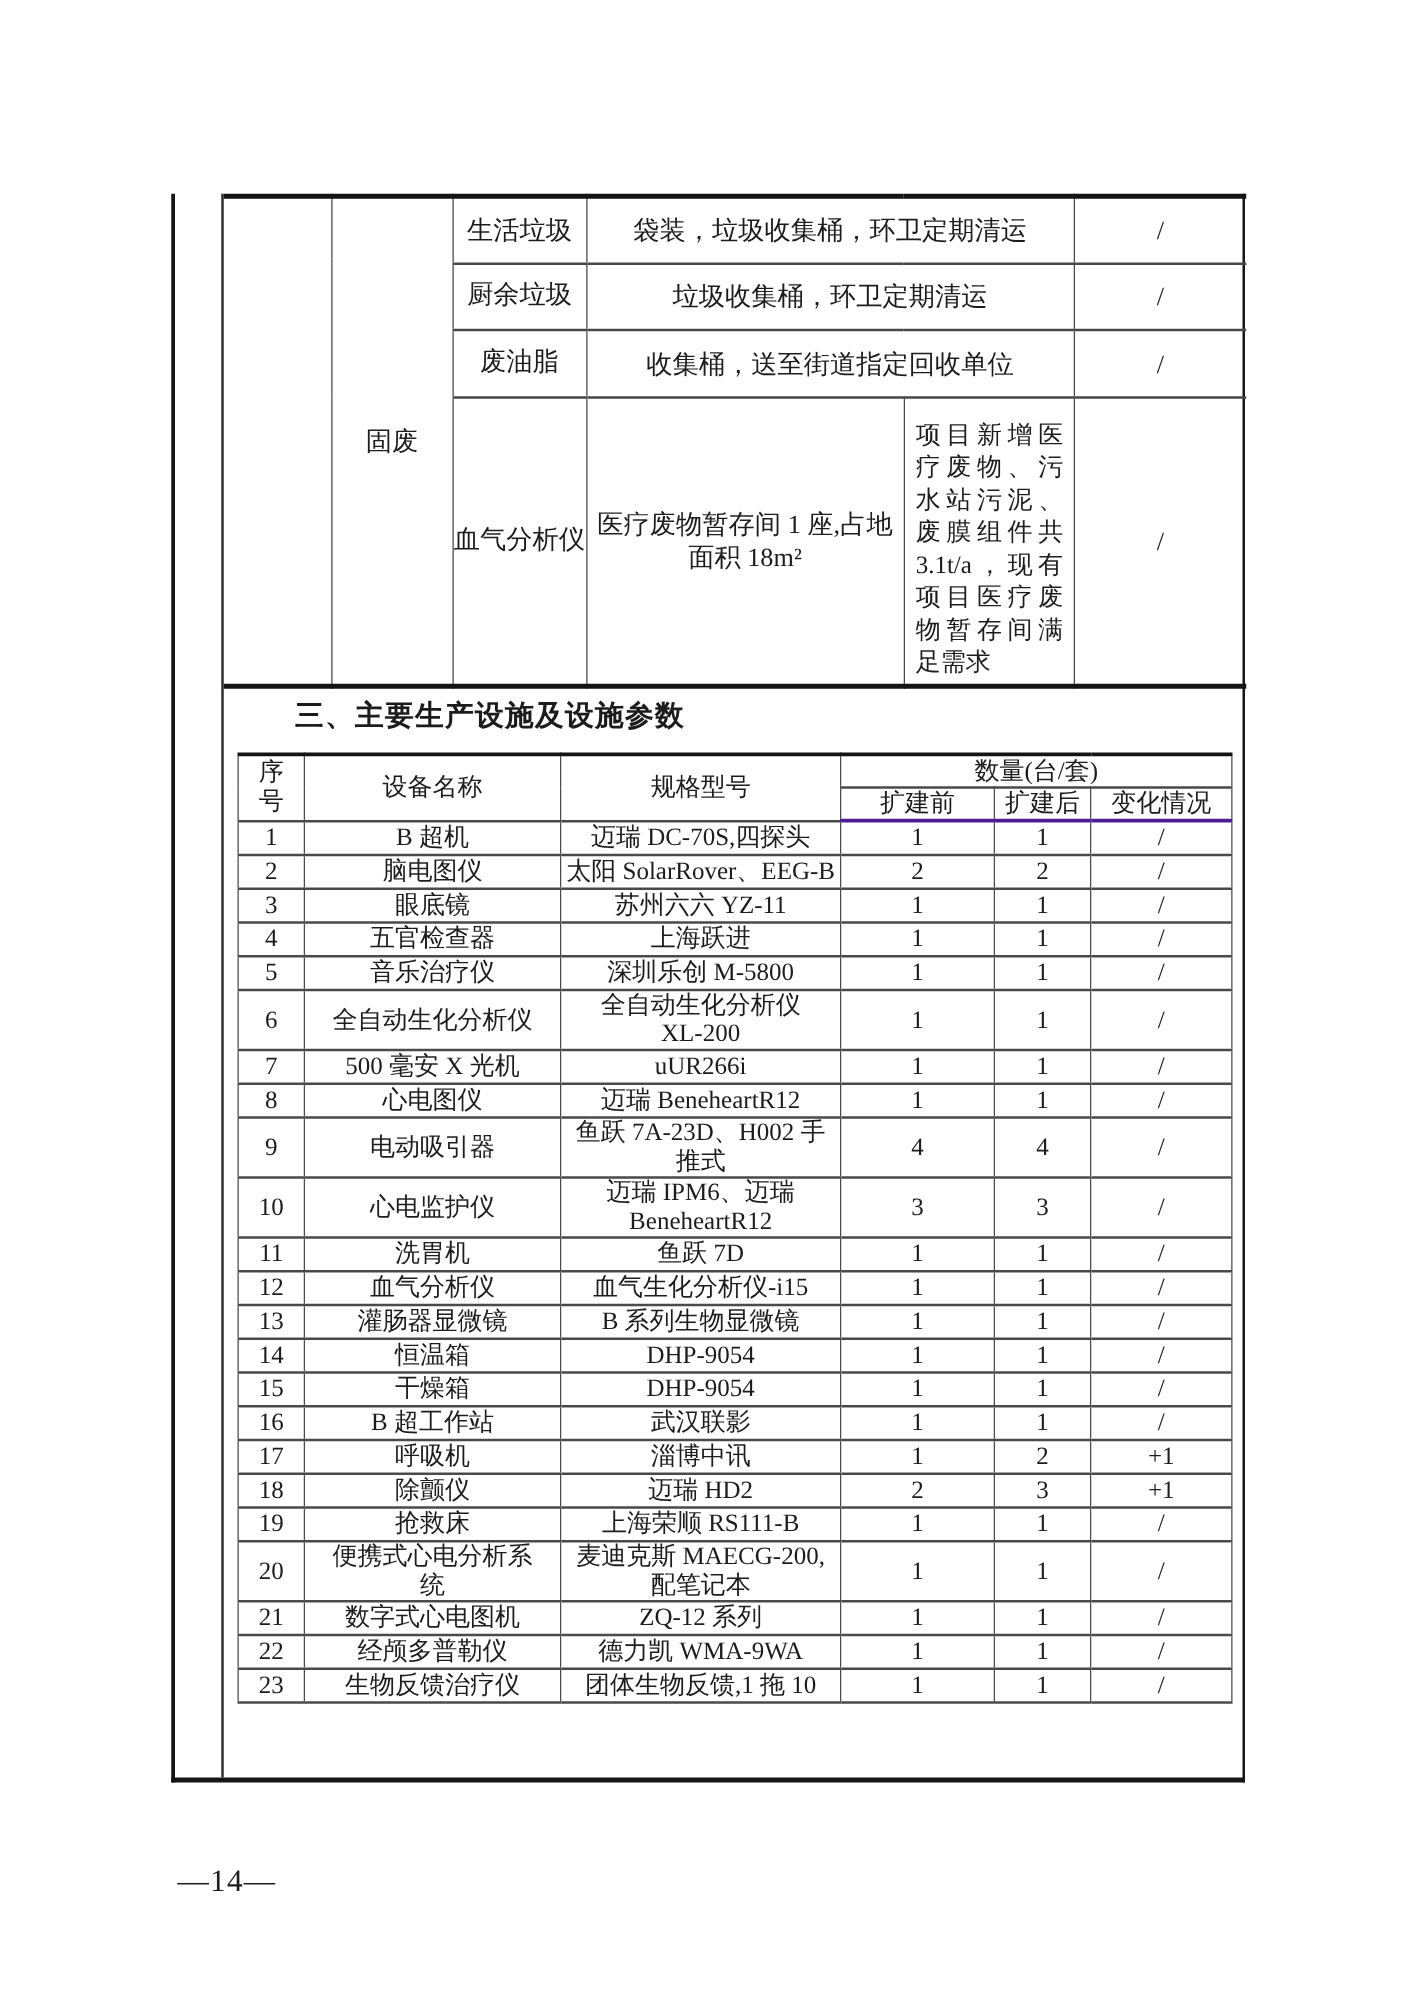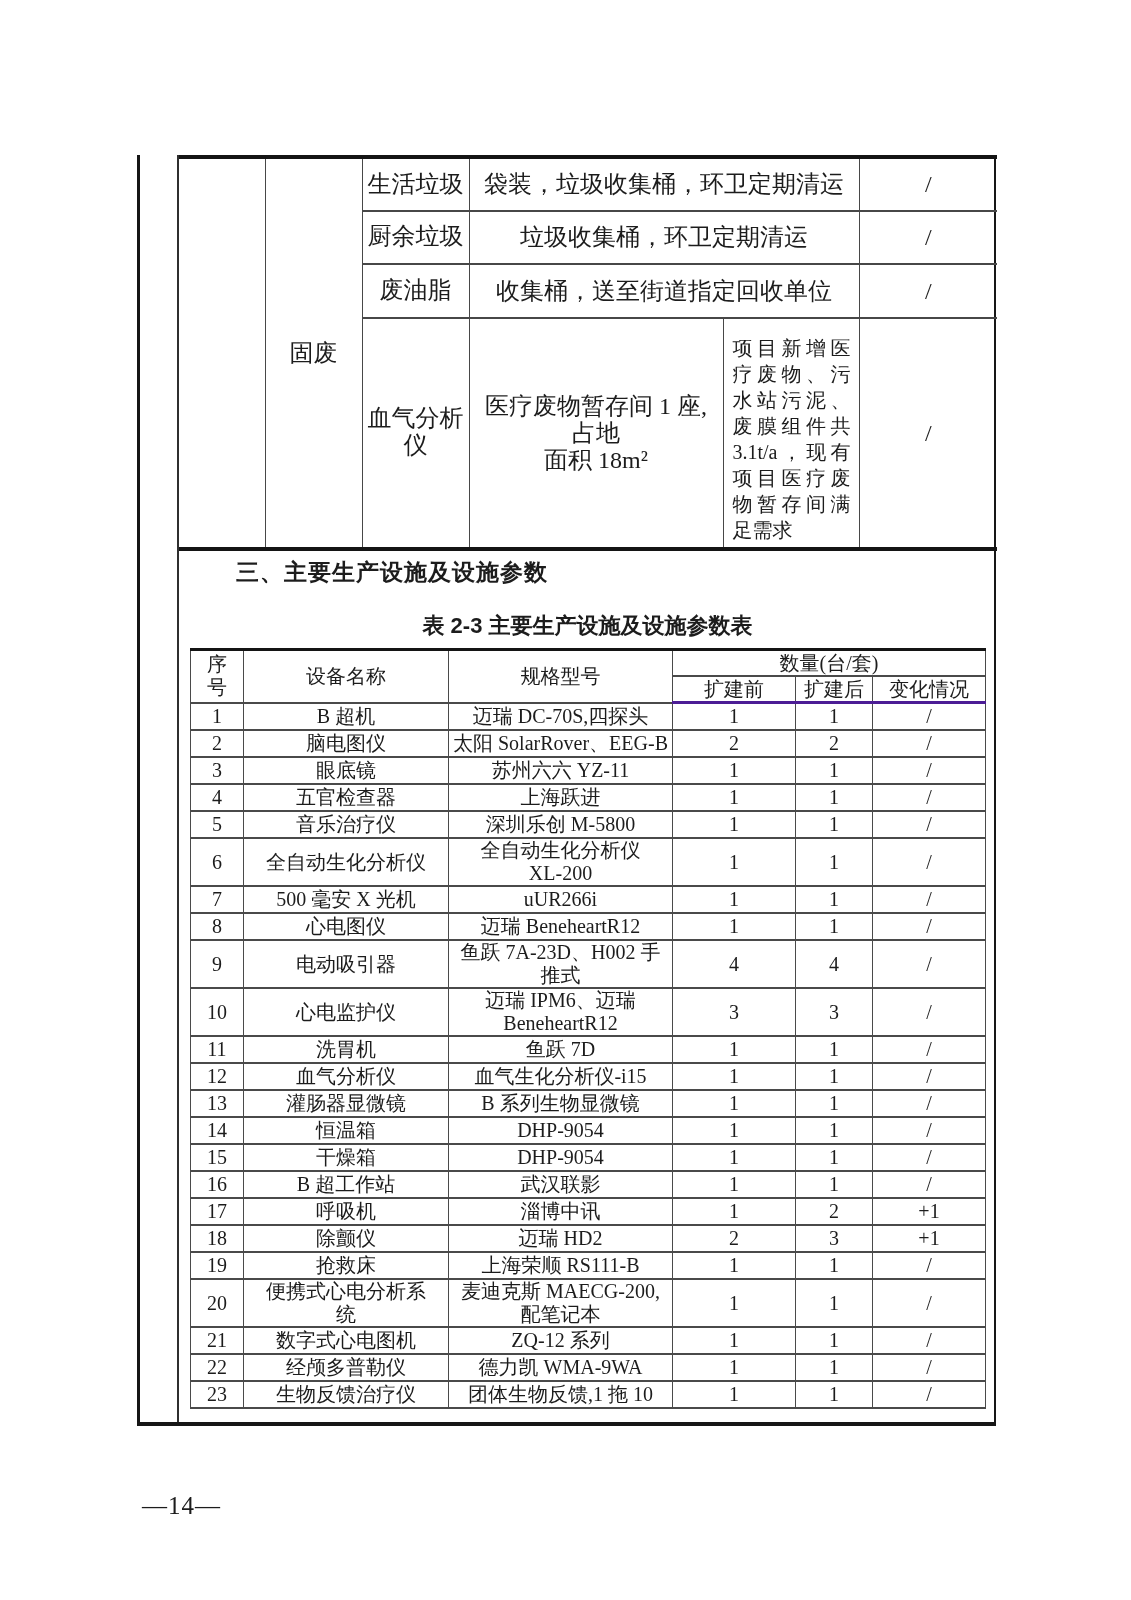--- a/index.html
+++ b/index.html
@@ -16,21 +16,21 @@
   }
   .inner-line{position:absolute;left:37px;top:0;bottom:0;width:0;border-left:2px solid #2f2f2f;}
   .content{position:absolute;left:39px;top:0;right:0;bottom:0;}
 
   table{border-collapse:collapse;table-layout:fixed;}
   td,th{padding:0;vertical-align:middle;text-align:center;overflow:hidden;}
   .pre{white-space:pre-line;}
 
   
   .waste-table{width:818px;border-top:4px solid #141414;border-bottom:4px solid #141414;}
-  .waste-table td{border:2px solid #474747;border-left-width:1px;border-right-width:1px;font-size:24px;line-height:27px;}
+  .waste-table td{border:2px solid #474747;border-left-width:1px;border-right-width:1px;font-size:21px;line-height:27px;}
   .waste-table td:first-child{border-left:none;font-family:Liberation Mono, monospace;}
   .waste-table td.last{border-right:none;}
   .waste-table tr.r1 td{height:51px;}
   .waste-table tr.r2 td{height:51px;}
   .waste-table tr.r3 td{height:52px;}
   .waste-table tr.r4 td{height:206px;}
   .waste-table .note{
     text-align:justify;text-justify:inter-character;font-size:20px;line-height:26px;
     padding:16px 8px 4px 9px;
   }
@@ -96,21 +96,20 @@
             <td>血气分析仪</td>
             <td class="desc pre">医疗废物暂存间 1 座,占地
 面积 18m²</td>
             <td class="note">项目新增医疗废物、污水站污泥、废膜组件共3.1t/a，现有项目医疗废物暂存间满足需求</td>
             <td class="last">/</td>
           </tr>
         </tbody>
       </table>
 
       <div class="heading">三、主要生产设施及设施参数</div>
-      <div class="tbl-title">表 2-3 主要生产设施及设施参数表</div>
 
       <table class="main-table">
         <colgroup>
           <col style="width:53px">
             <col style="width:205px">
             <col style="width:224px">
           <col style="width:123px">
             <col style="width:77px">
             <col style="width:113px">
         </colgroup>

